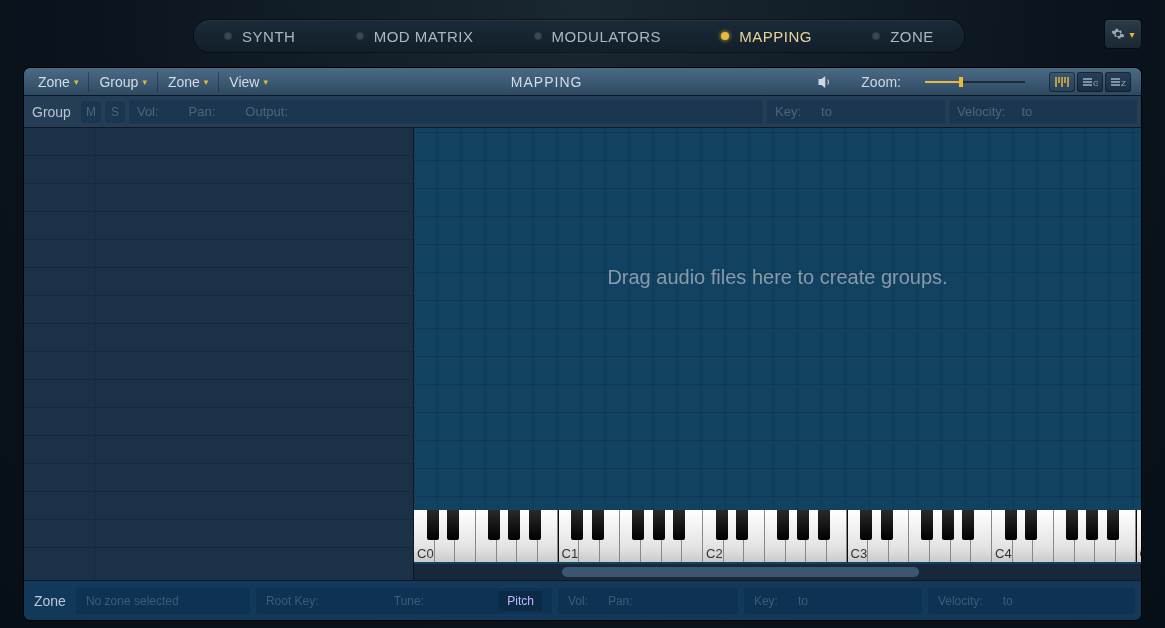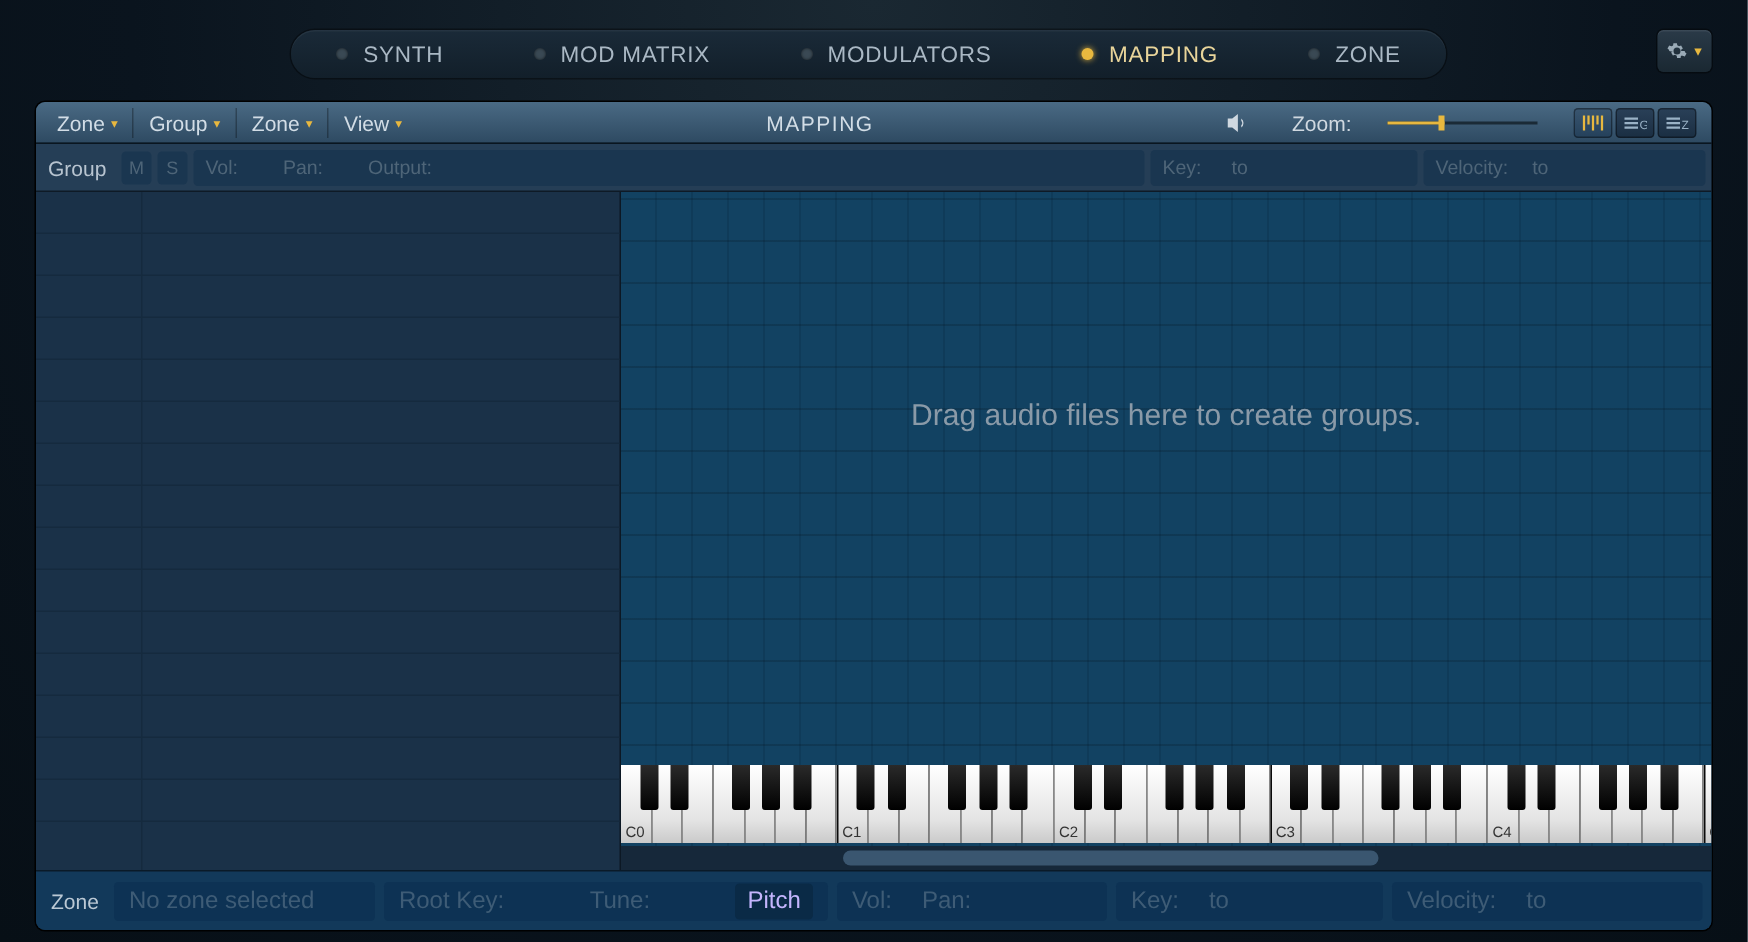--- a/index.html
+++ b/index.html
@@ -159,41 +159,41 @@
   
   .piano{
     position:absolute;left:0;right:0;bottom:18px;height:52px;
     background:#0a0a0a;display:flex;
   }
   .octave{position:relative;flex:0 0 144.5px;height:100%;}
   .wkeys{position:absolute;inset:0;display:flex;}
   .wkey{flex:1;background:linear-gradient(#fff 0%,#e4e4e4 70%,#cacaca 100%);border-right:1px solid #888;cursor:pointer;}
   .bkeys{position:absolute;top:0;left:0;height:58%;width:100%;}
   .bkey{position:absolute;top:0;width:12px;height:100%;background:linear-gradient(#2a2a2a,#000);border-radius:0 0 2px 2px;cursor:pointer;}
-  .octlabel{position:absolute;bottom:1px;left:3px;font-size:10px;color:#333;pointer-events:none;}
+  .octlabel{position:absolute;bottom:1px;left:3px;font-size:13px;color:#333;pointer-events:none;}
   .hscroll{
     position:absolute;left:0;right:0;bottom:0;height:16px;
     background:#16283a;
   }
   .hscroll .thumb{
     position:absolute;left:148px;right:222px;top:3px;height:10px;
     background:#3a5670;border-radius:5px;cursor:pointer;
   }
 
   
   .zonerow{
     position:absolute;left:0;right:0;bottom:0;height:40px;
     display:flex;align-items:center;gap:6px;padding:0 6px;
     background:#12395a;border-top:1px solid #0a1a28;
   }
   .zonerow .lbl{color:#bac8d4;font-size:14px;padding:0 4px;}
   .zonerow .field{
     height:26px;border-radius:3px;background:#0d3254;
     display:flex;align-items:center;padding:0 10px;color:#3e5c76;
-    font-size:16px;gap:20px;
+    font-size:12px;gap:20px;
   }
   .zonerow .f1{flex:0 0 174px;}
   .zonerow .f2{flex:0 0 296px;justify-content:space-between;}
   .zonerow .pitchbtn{
     background:#0a2a46;padding:3px 8px;border-radius:3px;color:#c4b5fd;cursor:pointer;
   }
   .zonerow .f3{flex:0 0 180px;}
   .zonerow .f4{flex:0 0 178px;}
   .zonerow .f5{flex:1;}
 </style>

